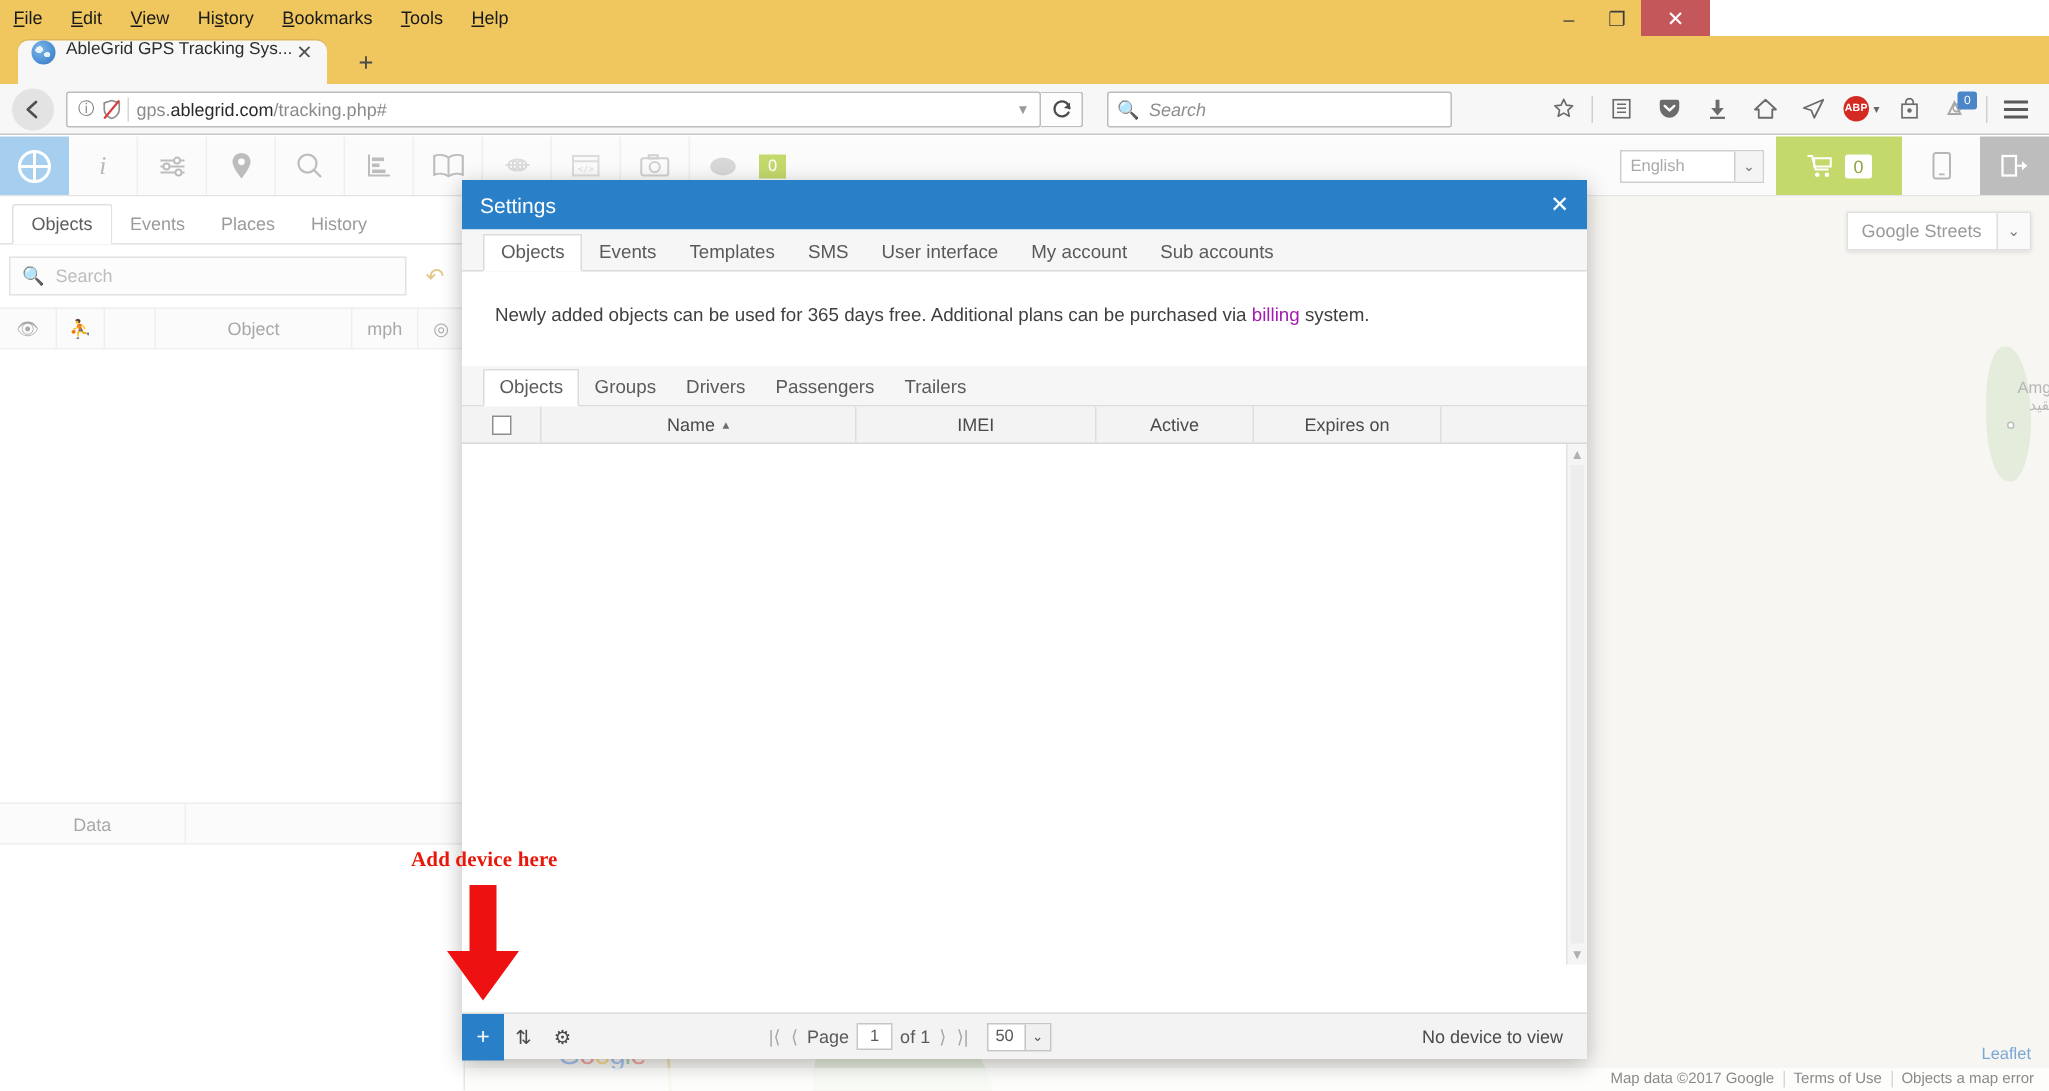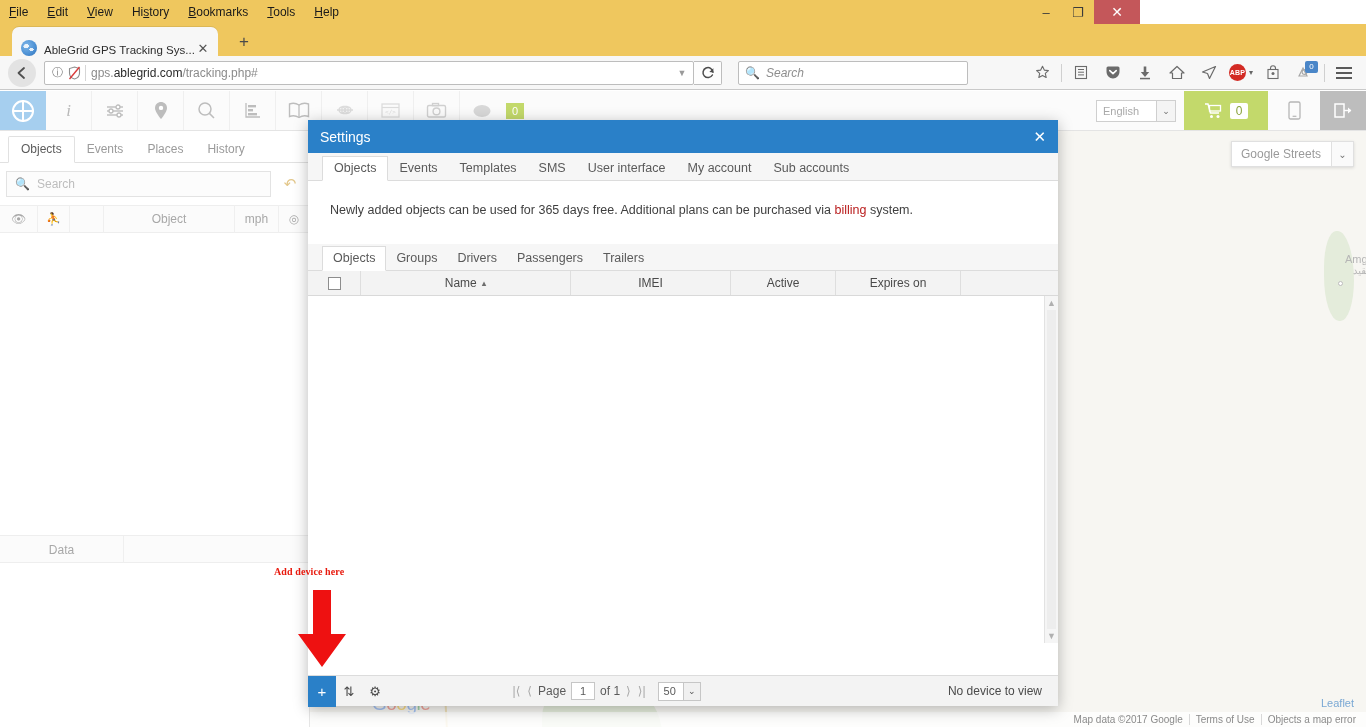--- a/index.html
+++ b/index.html
@@ -32,21 +32,21 @@
   .wc.close { width: 46px; background: #c4575a; color: #ffffff; font-size: 14px; }
 
   
   .tabstrip {
     position: absolute; left: 0; top: 24px; width: 1366px; height: 32px;
     background: #efc75e;
   }
   .tab {
     position: absolute; left: 12px; top: 3px; height: 29px; width: 206px;
     background: #f7f7f7; border-radius: 7px 7px 0 0;
-    display: flex; align-items: flex-end; padding: 0 6px 0 9px;
+    display: flex; align-items: flex-start; padding: 0 6px 0 9px;
     box-shadow: 0 -1px 0 rgba(0,0,0,.08);
   }
   .tab .favicon {
     width: 16px; height: 16px; border-radius: 50%;
     background: radial-gradient(circle at 35% 35%, #7fb6e8 0%, #4f93d6 55%, #2f6fb5 100%);
     position: relative; flex: none; margin-right: 7px;
   }
   .tab .favicon::after {
     content: ""; position: absolute; inset: 3px 2px;
     border-radius: 50%;
@@ -140,21 +140,21 @@
     content:""; position:absolute; left: -2px; right: -2px; top: 50%; height: 2px;
     background: #ffffff; transform: translateY(-50%);
   }
   .tb-btn {
     width: 46px; display: flex; align-items: center; justify-content: center;
     border-right: 1px solid #efefef; color: #b9b9b9;
   }
   .tb-btn svg { display: block; }
   .tb-spacer { flex: 1; }
   .lang-select {
-    width: 80px; height: 22px; align-self: center; margin-right: 8px;
+    width: 96px; height: 22px; align-self: center; margin-right: 8px;
     border: 1px solid #cfcfcf; background: #fff;
     display: flex; align-items: center; font-size: 11px; color: #a9a9a9; padding-left: 6px;
   }
   .lang-select .sel-arrow {
     margin-left: auto; width: 19px; height: 20px; border-left: 1px solid #cfcfcf;
     background: #f4f4f4; color: #6f6f6f; font-size: 9px;
     display: flex; align-items: center; justify-content: center;
   }
   .cart {
     width: 84px; background: #c3d96b; display: flex; align-items: center; justify-content: center; gap: 7px;
@@ -246,21 +246,21 @@
     display: flex; align-items: center; padding: 0 12px; font-size: 14px;
   }
   .dlg-title .x { margin-left: auto; font-size: 15px; line-height: 1; }
   .dlg-tabs {
     height: 28px; background: #f6f6f6; border-bottom: 1px solid #dcdcdc;
     display: flex; align-items: flex-end; padding-left: 14px;
   }
   .dtab { padding: 4px 11px 5px; font-size: 12.5px; color: #5a5a5a; }
   .dtab.active { background: #ffffff; border: 1px solid #dcdcdc; border-bottom-color: #ffffff; margin-bottom: -1px; }
   .dlg-note { padding: 22px 22px 0; font-size: 12.5px; color: #3f3f3f; }
-  .dlg-note a { color: #b91c1c; text-decoration: none; }
+  .dlg-note a { color: #a21caf; text-decoration: none; }
   .dlg-subtabs {
     margin-top: 27px; height: 27px; background: #f6f6f6; border-bottom: 1px solid #dcdcdc;
     display: flex; align-items: flex-end; padding-left: 14px;
   }
   .stab { padding: 4px 10px 5px; font-size: 12.5px; color: #5a5a5a; }
   .stab.active { background: #ffffff; border: 1px solid #dcdcdc; border-bottom-color: #ffffff; margin-bottom: -1px; }
   .grid-wrap { flex: 1; position: relative; overflow: hidden; text-align: center; }
   .grid-head {
     display: flex; height: 25px; background: #f3f3f3; border-bottom: 1px solid #d9d9d9;
     font-size: 12px; color: #4a4a4a;
@@ -291,21 +291,21 @@
   .pager { margin: 0 auto; display: flex; align-items: center; gap: 5px; font-size: 12px; color: #5a5a5a; }
   .pg-ic { color: #a8a8a8; font-size: 12px; padding: 0 1px; }
   .pg-input { width: 24px; height: 18px; border: 1px solid #c6c6c6; background: #fff; text-align: center; font-size: 11px; line-height: 17px; }
   .pg-size { display: flex; align-items: center; border: 1px solid #c6c6c6; background: #fff; height: 19px; margin-left: 6px; }
   .pg-size .v { padding: 0 7px 0 5px; font-size: 11px; }
   .pg-size .a { width: 17px; height: 17px; border-left: 1px solid #c6c6c6; background: #f0f0f0; display: flex; align-items: center; justify-content: center; font-size: 9px; color: #555; }
   .norecords { margin-left: auto; padding-right: 16px; font-size: 12px; color: #4a4a4a; }
 
   
   .annot-text {
-    position: absolute; left: 274px; top: 566px; font-size: 10px; color: #e8180c;
+    position: absolute; left: 274px; top: 566px; font-size: 14px; color: #e8180c;
     font-family: "Liberation Serif", serif; font-weight: bold; letter-spacing: .1px;
   }
   .annot-arrow { position: absolute; left: 296px; top: 590px; width: 52px; height: 78px; }
 </style>
 </head>
 <body>
 
 <div id="root">
 
   <div class="titlebar">

